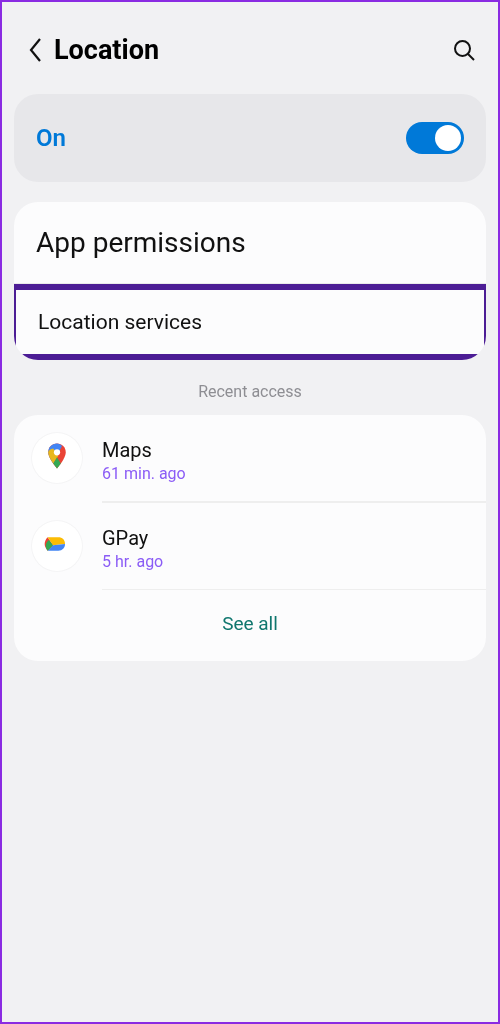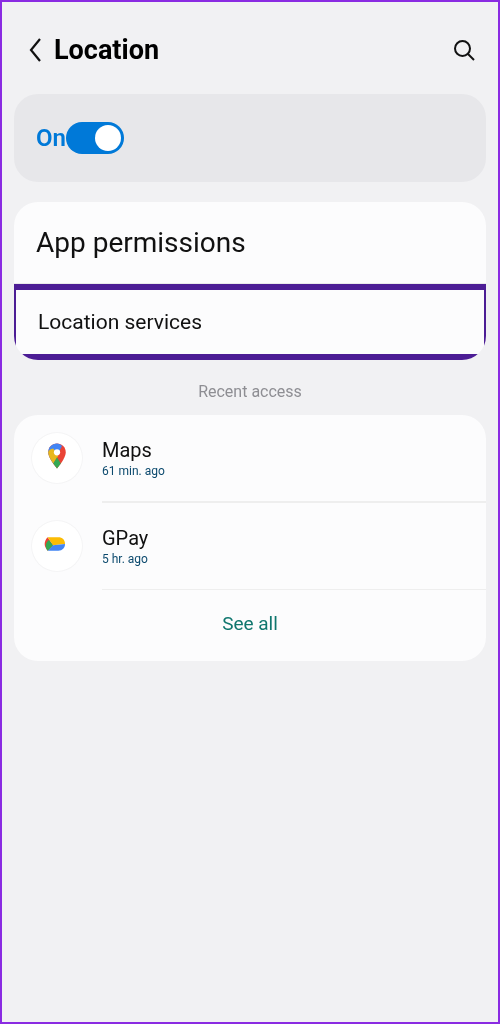--- a/index.html
+++ b/index.html
@@ -49,20 +49,21 @@
       background: #fcfcfd;
       border-radius: 24px;
       overflow: hidden;
     }
     .toggle-card {
       background: #e7e7ea;
       border-radius: 24px;
       padding: 28px 22px;
       display: flex;
       align-items: center;
+      justify-content: space-between;
       margin-bottom: 20px;
     }
     .toggle-label {
       font-size: 24px;
       font-weight: 600;
       color: #0079d8;
     }
     .toggle-switch {
       width: 58px;
       height: 32px;
@@ -103,43 +104,43 @@
       font-size: 21px;
     }
     .section-label {
       font-size: 16px;
       color: #8e8e93;
       padding: 22px 22px 14px 22px;
       text-align: center;
     }
     .app-row {
       display: flex;
-      align-items: center;
+      align-items: flex-end;
       padding: 18px 18px;
       cursor: pointer;
     }
     .app-icon-wrap {
       width: 50px;
       height: 50px;
       border-radius: 50%;
       background: #fff;
       display: flex;
       align-items: center;
       justify-content: center;
       box-shadow: 0 0 0 1px rgba(0,0,0,0.03);
       margin-right: 20px;
     }
     .app-name {
       font-size: 20px;
       color: #111;
       margin-bottom: 2px;
     }
     .app-time {
-      font-size: 12px;
-      color: #0c4a6e;
+      font-size: 16px;
+      color: #8b5cf6;
     }
     .app-divider {
       height: 1px;
       background: #eeeeee;
       margin-left: 88px;
     }
     .see-all {
       text-align: center;
       font-size: 19px;
       color: #0f766e;

